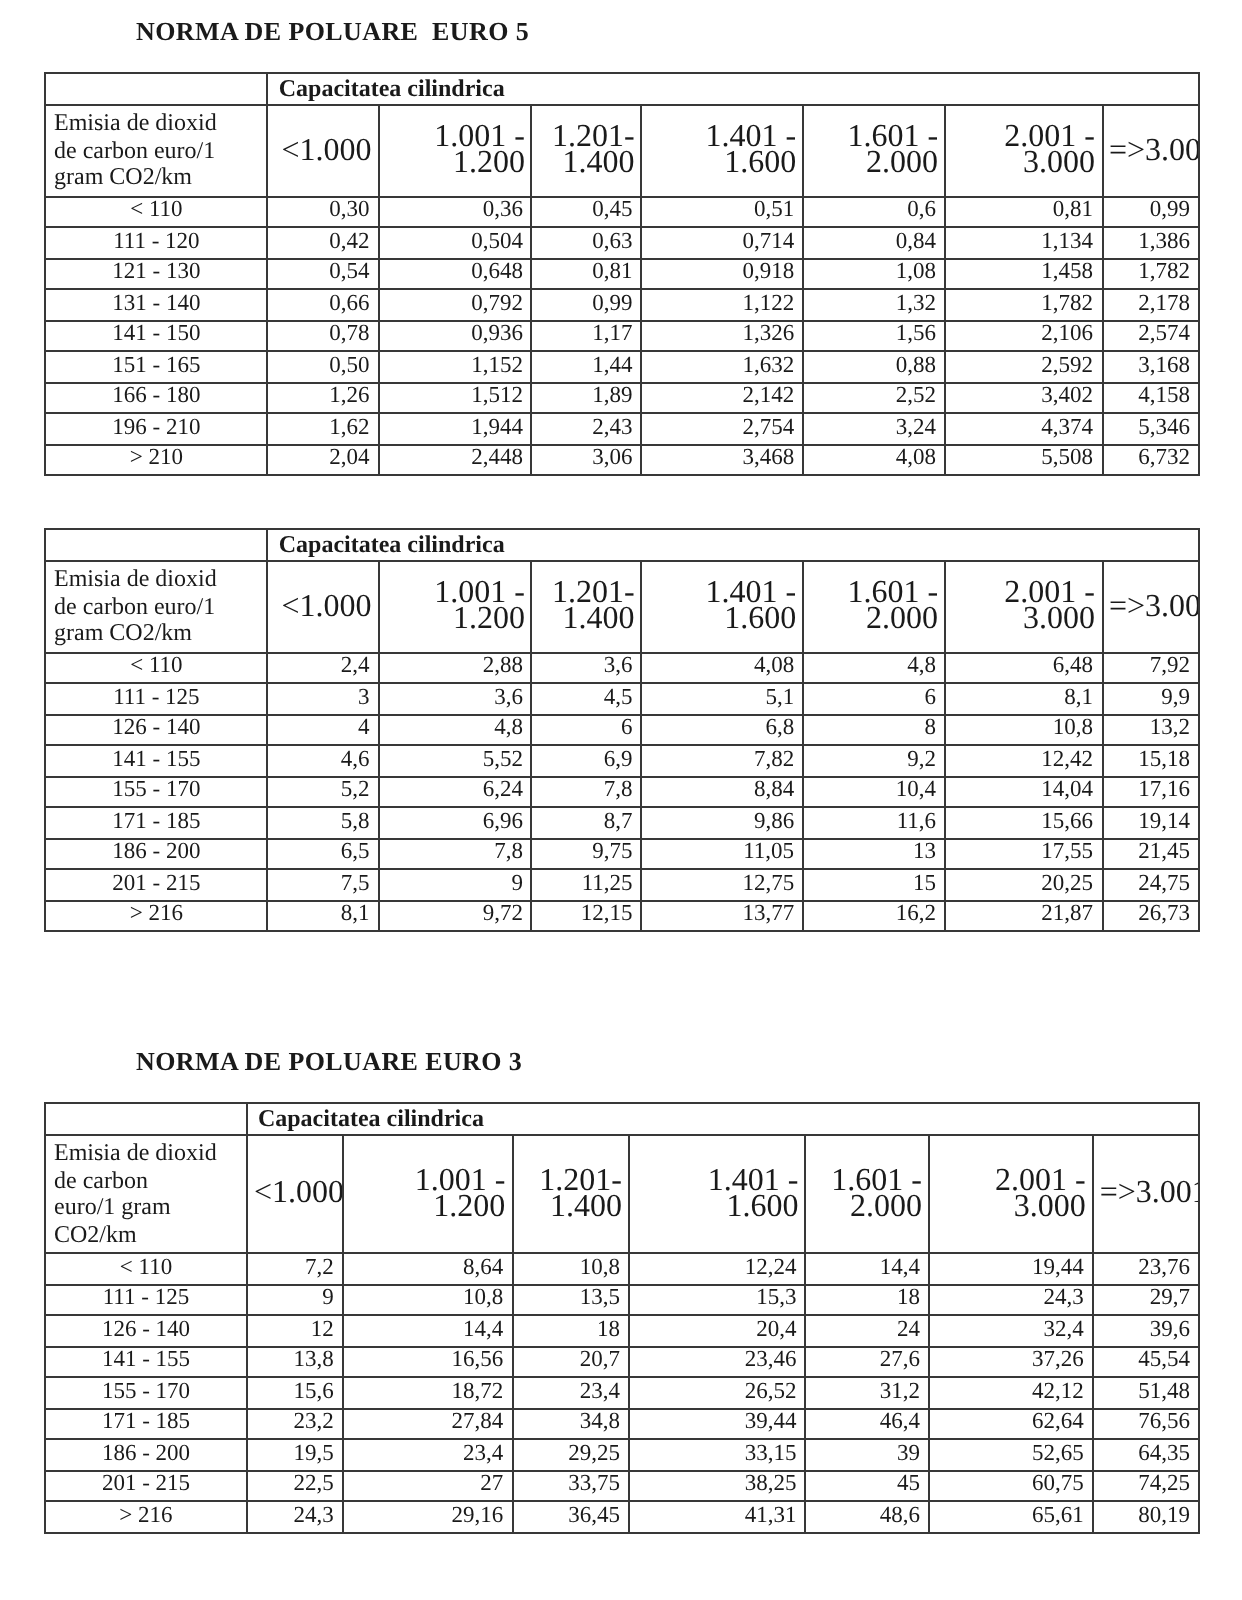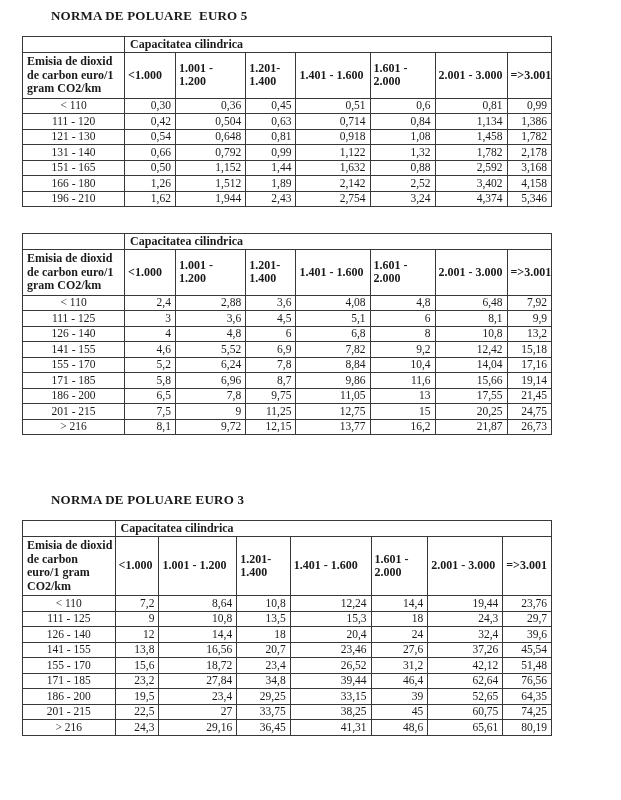--- a/index.html
+++ b/index.html
@@ -14,61 +14,61 @@
     color: #1a1a1a;
     overflow: hidden;
   }
   .page {
     padding: 8px 0 0 22px;
   }
   .doc-title {
     font-size: 13px;
     font-weight: bold;
     white-space: pre;
-    margin: 0 0 12px 29px;
+    margin: 0 0 12px 46px;
     letter-spacing: 0.2px;
   }
   .norm-table {
     border-collapse: collapse;
     table-layout: fixed;
-    width: 530px;
+    width: 578px;
   }
   .sec-1 .norm-table { margin-bottom: 26px; }
   .sec-2 .norm-table { margin-bottom: 57px; }
   .norm-table td {
     border: 1px solid #383838;
     font-size: 11.5px;
     padding: 0 3px;
     overflow: hidden;
   }
   td.corner-cell {
     height: 15px;
   }
   td.capacity-cell {
     font-weight: bold;
     text-align: left;
     font-size: 12px;
     padding-left: 5px;
   }
   td.row-header-cell {
-    font-weight: bold;
+    font-weight: normal;
     text-align: left;
     vertical-align: middle;
     white-space: pre-line;
     line-height: 13.5px;
     font-size: 12px;
     padding: 2px 2px 2px 4px;
   }
   td.col-header-cell {
-    font-weight: bold;
-    text-align: left;
+    font-weight: normal;
+    text-align: right;
     vertical-align: middle;
     white-space: pre-line;
     line-height: 13.5px;
-    font-size: 12px;
+    font-size: 16px;
   }
   td.range-cell {
     font-weight: normal;
     text-align: center;
     height: 14.5px;
     line-height: 13px;
   }
   td.value-cell {
     text-align: right;
     height: 14.5px;
@@ -147,20 +147,30 @@
             <td class="range-cell">131 - 140</td>
             <td class="value-cell">0,66</td>
             <td class="value-cell">0,792</td>
             <td class="value-cell">0,99</td>
             <td class="value-cell">1,122</td>
             <td class="value-cell">1,32</td>
             <td class="value-cell">1,782</td>
             <td class="value-cell">2,178</td>
           </tr>
           <tr>
+            <td class="range-cell">141 - 150</td>
+            <td class="value-cell">0,78</td>
+            <td class="value-cell">0,936</td>
+            <td class="value-cell">1,17</td>
+            <td class="value-cell">1,326</td>
+            <td class="value-cell">1,56</td>
+            <td class="value-cell">2,106</td>
+            <td class="value-cell">2,574</td>
+          </tr>
+          <tr>
             <td class="range-cell">151 - 165</td>
             <td class="value-cell">0,50</td>
             <td class="value-cell">1,152</td>
             <td class="value-cell">1,44</td>
             <td class="value-cell">1,632</td>
             <td class="value-cell">0,88</td>
             <td class="value-cell">2,592</td>
             <td class="value-cell">3,168</td>
           </tr>
           <tr>
@@ -175,20 +185,30 @@
           </tr>
           <tr>
             <td class="range-cell">196 - 210</td>
             <td class="value-cell">1,62</td>
             <td class="value-cell">1,944</td>
             <td class="value-cell">2,43</td>
             <td class="value-cell">2,754</td>
             <td class="value-cell">3,24</td>
             <td class="value-cell">4,374</td>
             <td class="value-cell">5,346</td>
+          </tr>
+          <tr>
+            <td class="range-cell">&gt; 210</td>
+            <td class="value-cell">2,04</td>
+            <td class="value-cell">2,448</td>
+            <td class="value-cell">3,06</td>
+            <td class="value-cell">3,468</td>
+            <td class="value-cell">4,08</td>
+            <td class="value-cell">5,508</td>
+            <td class="value-cell">6,732</td>
           </tr>
         </tbody>
     </table>
   </section>
 
   <section class="sec-2">
     <table class="norm-table">
       <colgroup>
         <col style="width:19.3%">
           <col style="width:9.6%">

